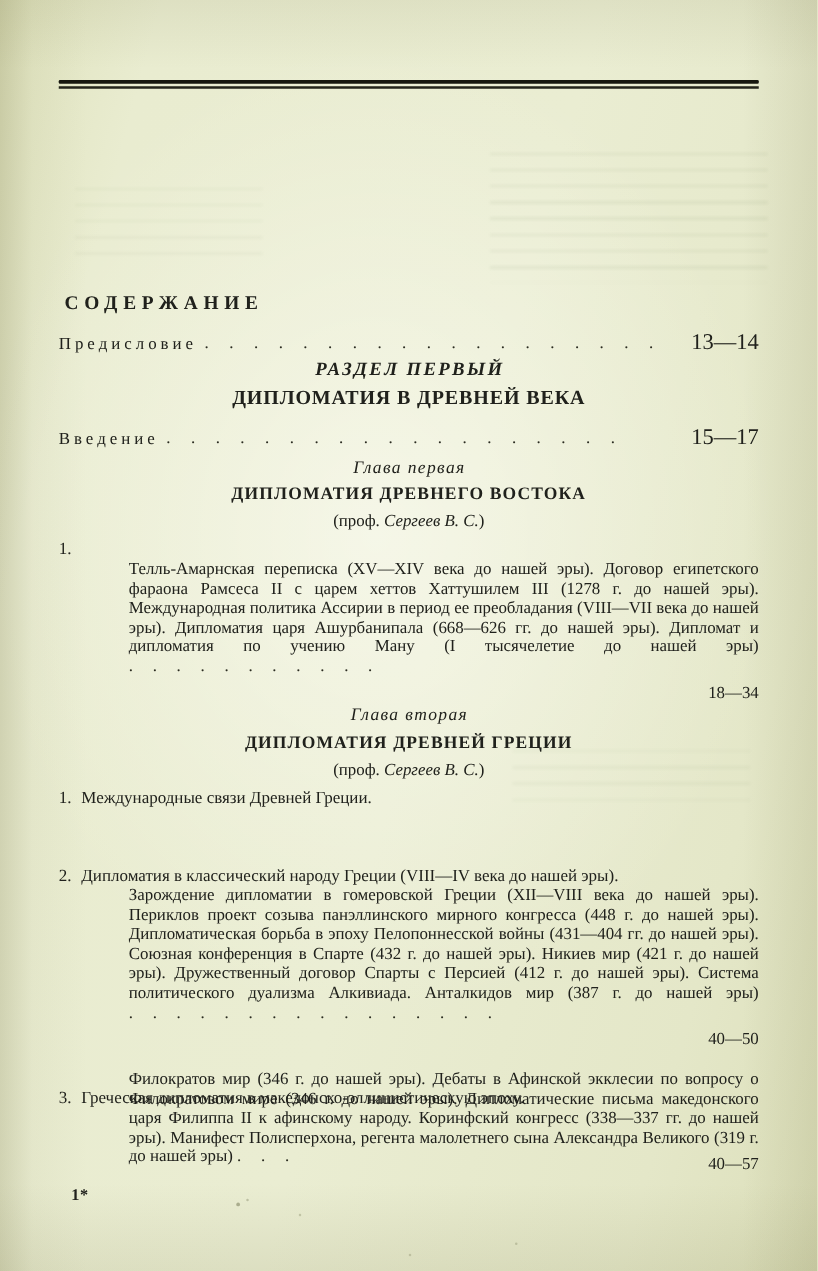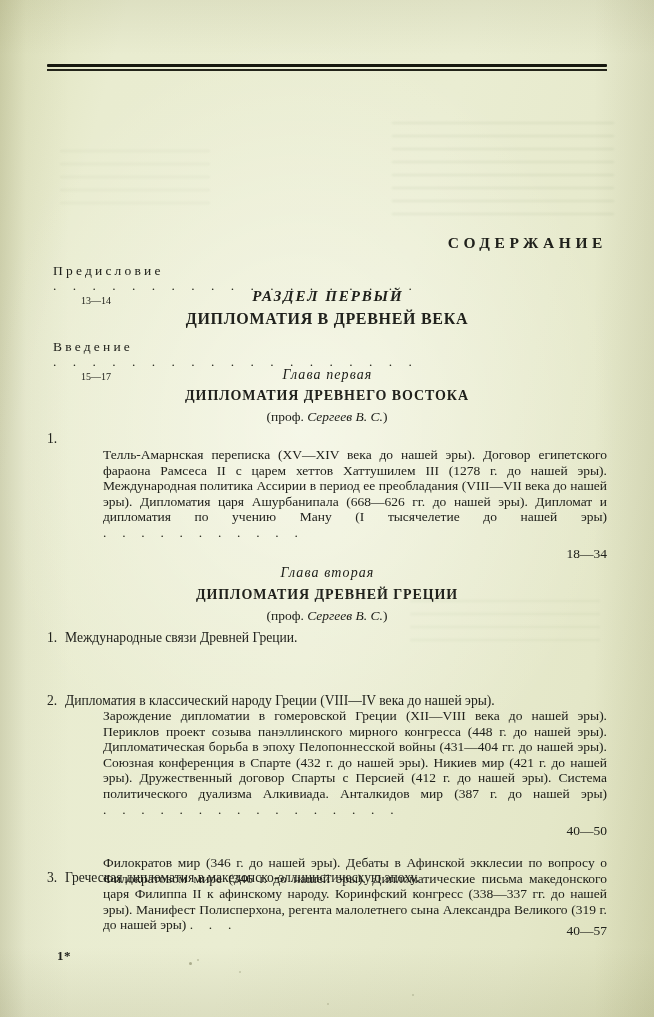--- a/index.html
+++ b/index.html
@@ -83,21 +83,21 @@
   }
 
   .blk {
     position: absolute;
     left: 47px;
     width: 560px;
   }
 
   
   .h-contents {
-    text-align: right;
+    text-align: left;
     font-weight: bold;
     font-size: 15.5px;
     letter-spacing: 4.6px;
     text-indent: 4.6px;
   }
   .h-part-italic {
     text-align: center;
     font-weight: bold;
     font-style: italic;
     font-size: 15px;
@@ -127,39 +127,38 @@
     text-align: center;
     font-size: 13.5px;
   }
   .h-author i { font-style: italic; }
 
   
   .toc-line {
     display: flex;
     align-items: baseline;
     font-size: 13.5px;
-    flex-direction: column;
   }
   .toc-line .ttl {
     white-space: nowrap;
     letter-spacing: 3.2px;
   }
   .toc-line .leader {
     flex: 1 1 auto;
     overflow: hidden;
     white-space: nowrap;
     margin: 0 4px 0 6px;
     color: #2a2b20;
     letter-spacing: 6.5px;
     font-size: 13.5px;
     transform: translateY(-1px);
   }
   .toc-line .pages {
     white-space: nowrap;
-    font-size: 10px;
+    font-size: 18px;
     text-align: right;
     min-width: 58px;
   }
 
   
   .item {
     position: relative;
     font-size: 13.6px;
     line-height: 15.6px;
   }

